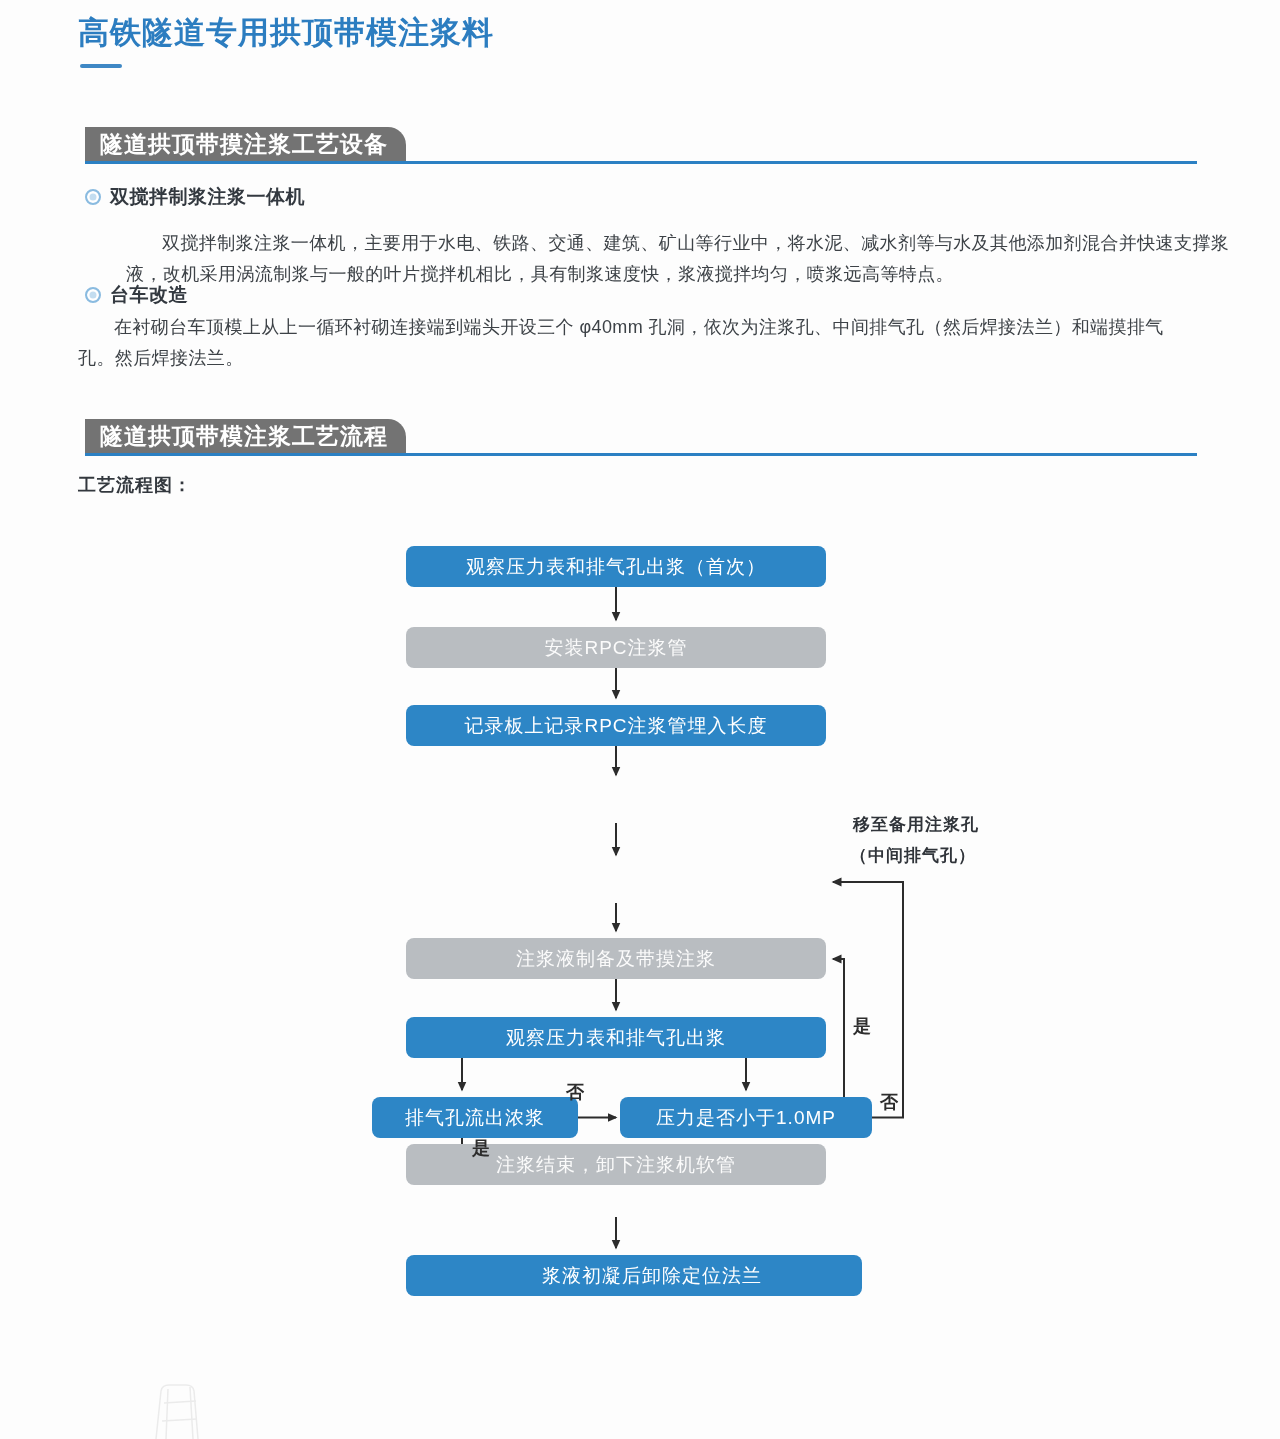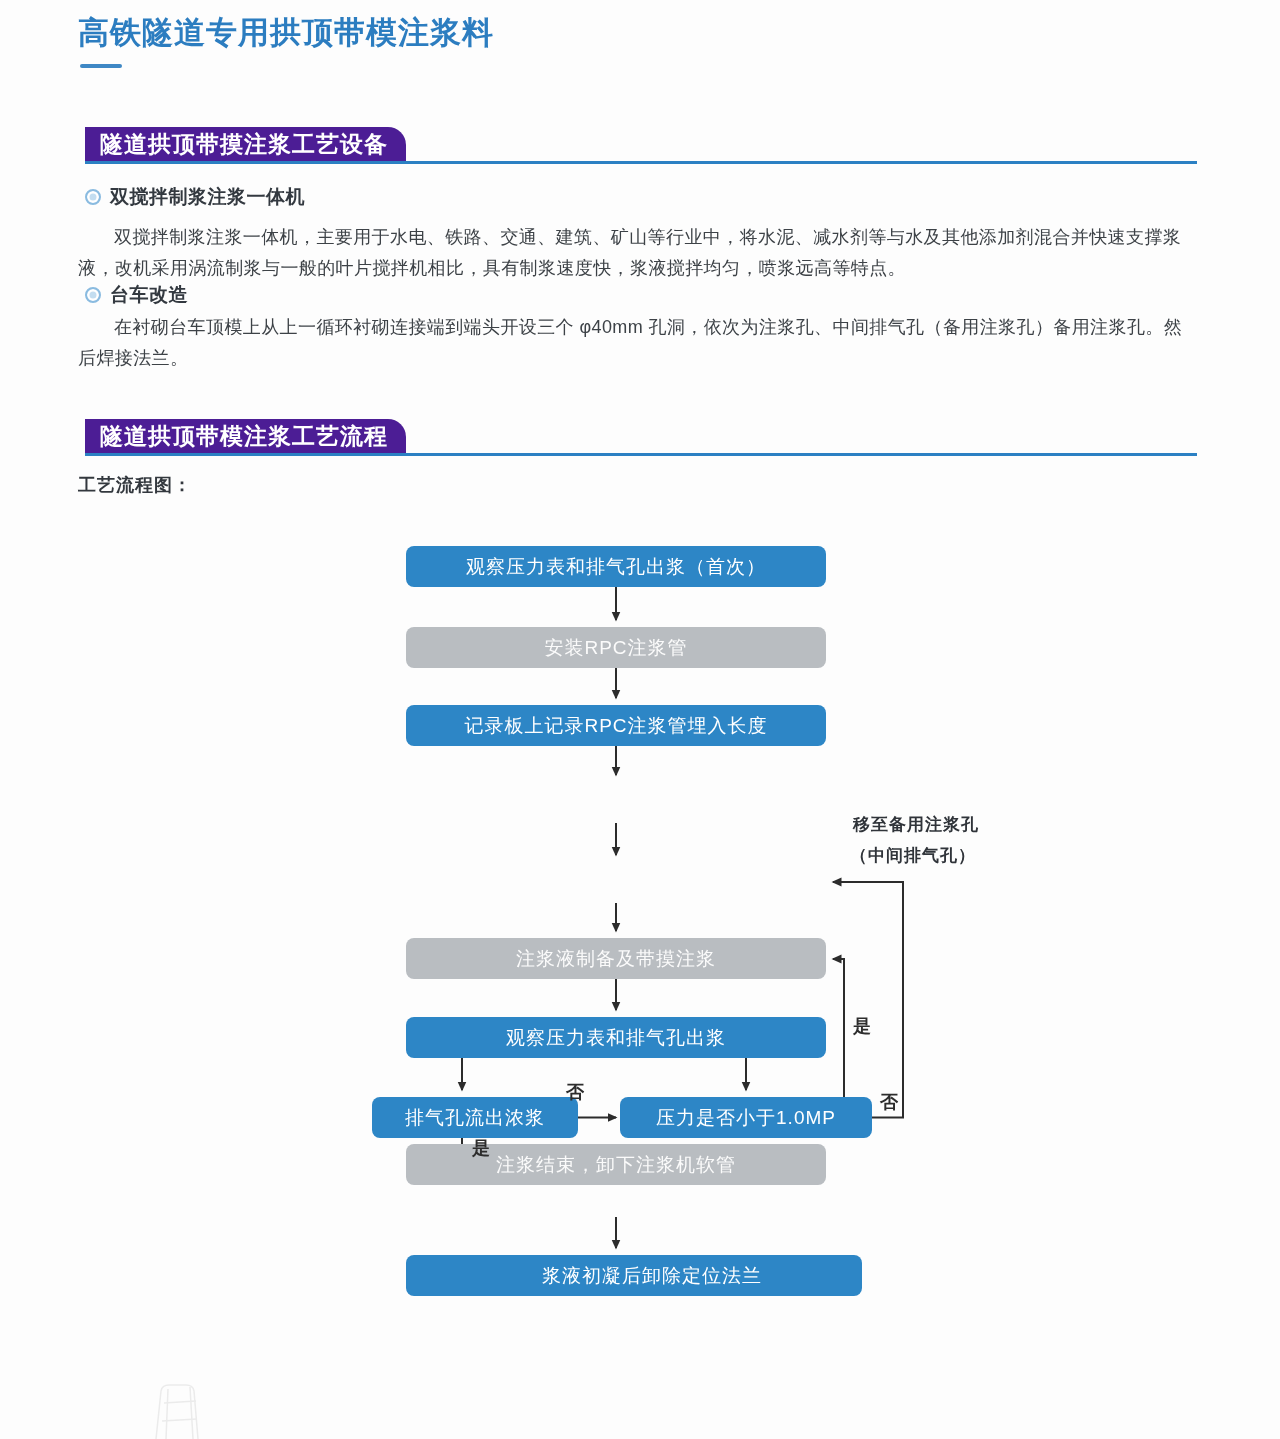--- a/index.html
+++ b/index.html
@@ -16,21 +16,21 @@
   .title-underline{
     position:absolute;left:80px;top:64px;width:42px;height:4px;
     background:#3f88c5;border-radius:2px;
   }
   .section-header{
     position:absolute;left:85px;width:1112px;height:34px;
     border-bottom:3px solid #2b80c3;
   }
   .section-badge{
     display:inline-block;height:34px;line-height:35px;
-    background:#4c1d95;color:#ffffff;
+    background:#737373;color:#ffffff;
     font-size:23px;font-weight:bold;letter-spacing:1px;
     padding:0 18px 0 15px;
     border-top-right-radius:18px;
   }
   .bullet-row{
     position:absolute;left:85px;display:flex;align-items:center;gap:9px;
   }
   .ring-icon{
     width:12px;height:12px;border-radius:50%;
     border:2px solid #8abbe0;background:#c3ddf0;
@@ -77,27 +77,27 @@
 <div class="title-underline"></div>
 
 <div class="section-header" style="top:127px;">
   <span class="section-badge">隧道拱顶带摸注浆工艺设备</span>
 </div>
 
 <div class="bullet-row" style="top:184px;">
   <span class="ring-icon"></span>
   <span class="bullet-title">双搅拌制浆注浆一体机</span>
 </div>
-<p class="para" style="top:222px;">双搅拌制浆注浆一体机，主要用于水电、铁路、交通、建筑、矿山等行业中，将水泥、减水剂等与水及其他添加剂混合并快速支撑浆液，改机采用涡流制浆与一般的叶片搅拌机相比，具有制浆速度快，浆液搅拌均匀，喷浆远高等特点。</p>
+<p class="para" style="top:228px;margin-left:48px;">双搅拌制浆注浆一体机，主要用于水电、铁路、交通、建筑、矿山等行业中，将水泥、减水剂等与水及其他添加剂混合并快速支撑浆液，改机采用涡流制浆与一般的叶片搅拌机相比，具有制浆速度快，浆液搅拌均匀，喷浆远高等特点。</p>
 
 <div class="bullet-row" style="top:282px;">
   <span class="ring-icon"></span>
   <span class="bullet-title">台车改造</span>
 </div>
-<p class="para" style="top:312px;">在衬砌台车顶模上从上一循环衬砌连接端到端头开设三个 φ40mm 孔洞，依次为注浆孔、中间排气孔（备用注浆孔）备用注浆孔。然后焊接法兰。</p>
+<p class="para" style="top:312px;">在衬砌台车顶模上从上一循环衬砌连接端到端头开设三个 φ40mm 孔洞，依次为注浆孔、中间排气孔（然后焊接法兰）和端摸排气孔。然后焊接法兰。</p>
 
 <div class="section-header" style="top:419px;">
   <span class="section-badge">隧道拱顶带模注浆工艺流程</span>
 </div>
 
 <div class="diagram-label" style="top:473px;">工艺流程图：</div>
 
 <div class="flowchart">
 
   <svg class="flow-arrows" width="1280" height="800" viewBox="0 0 1280 800">

